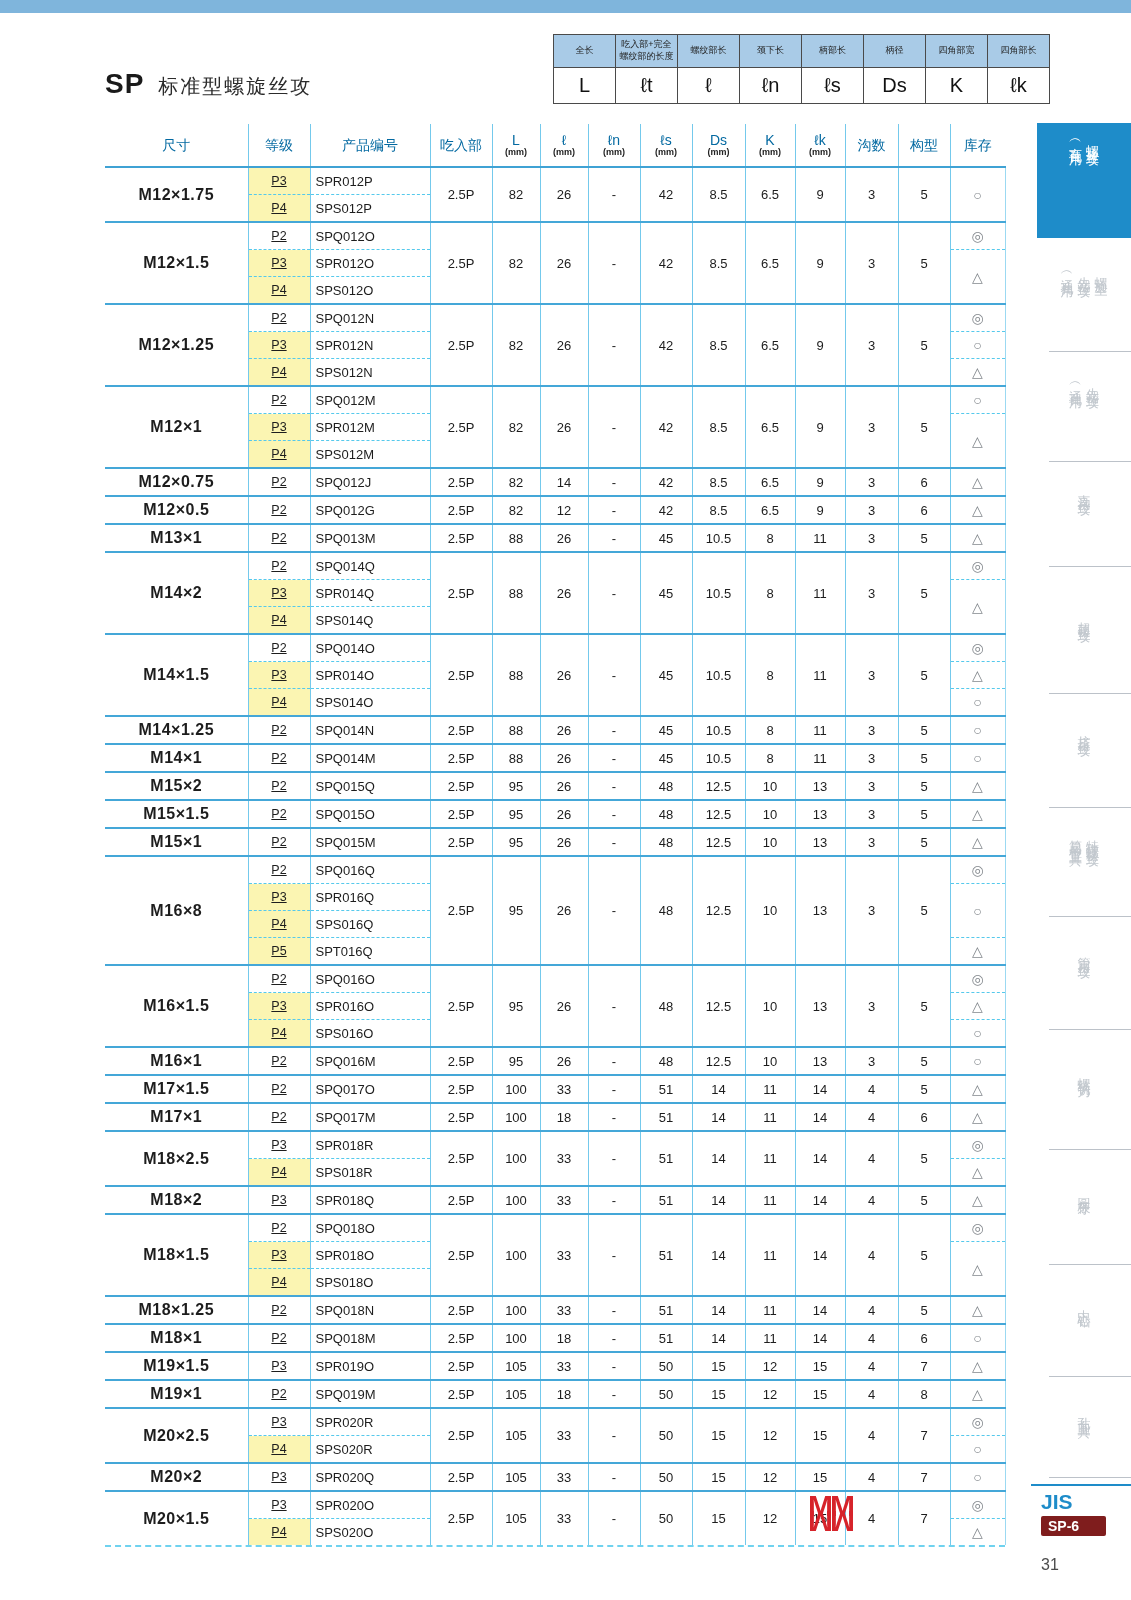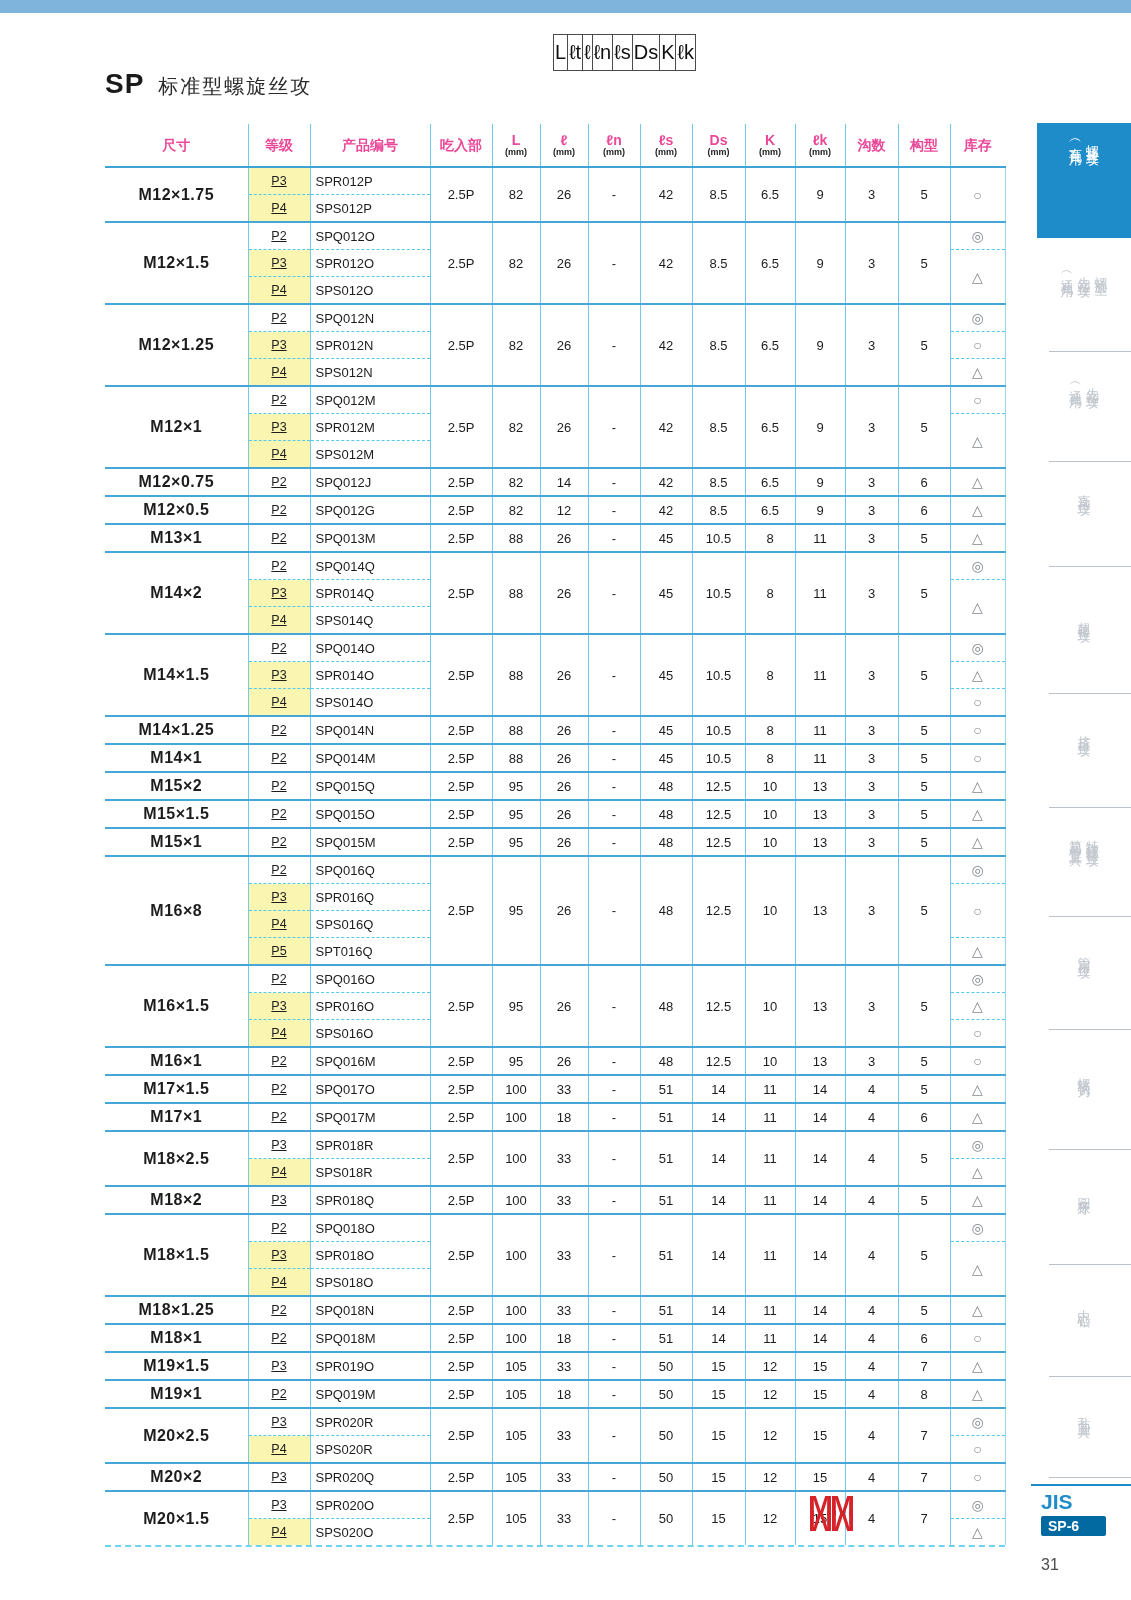--- a/index.html
+++ b/index.html
@@ -15,21 +15,21 @@
   
   .legend{position:absolute;left:553px;top:34px;border-collapse:collapse;}
   .legend td{border:1px solid #4a4a4a;text-align:center;vertical-align:middle;}
   .legend .lg-h{background:#a9cbe7;font-size:9px;color:#222;width:57px;height:30px;line-height:1.3;padding:1px 2px;}
   .legend .lg-v{font-size:20px;height:33px;color:#111;background:#fff;}
 
   
   .mainwrap{position:absolute;left:105px;top:124px;width:901px;}
   table.main{border-collapse:collapse;table-layout:fixed;width:900px;}
   .main th{height:42px;vertical-align:middle;border-bottom:2px solid #3fa2d4;padding:0;background:#fff;}
-  .main .lbl{font-size:14px;font-weight:bold;color:#ec4899;line-height:1.05;}
+  .main .lbl{font-size:14px;font-weight:normal;color:#0369a1;line-height:1.05;}
   .main .unit{font-size:9px;font-weight:bold;color:#222;}
   .main td{height:26px;text-align:center;font-size:13px;color:#1d1d1d;padding:0;vertical-align:middle;}
   .main .vb{border-left:1px solid #74c9ec;}
   .main .rb{border-right:1px solid #9bd9f2;}
   .main .gt{border-top:2px solid #44a7d8;}
   .main .dash{border-top:1px dashed #55c9ec;}
   .main td.size{font-weight:bold;font-size:16px;letter-spacing:0.5px;}
   .main td.code{text-align:left;padding-left:5px;}
   .main td.grade{font-size:12.5px;text-decoration:underline;}
   .main td.hl{background:#fbf5b2;}
@@ -61,35 +61,45 @@
   #footer-legend{position:absolute;top:1530px;right:364px;text-align:right;font-size:11px;
                  color:#3f3f3f;line-height:20px;white-space:nowrap;}
   #logo{position:absolute;left:798px;top:1494px;display:flex;align-items:center;}
   .ymark{color:#d6232a;font-weight:bold;font-size:30px;line-height:23px;letter-spacing:-3px;text-align:center;width:64px;}
   .ymark .r2{transform:scaleY(-1);display:block;margin-top:-7px;}
   .logo-text{margin-left:4px;}
   .tagline{font-size:15px;color:#111;letter-spacing:0.5px;}
   .brand{font-size:34px;font-weight:bold;color:#20368c;line-height:1.05;letter-spacing:0.5px;}
   #jis-block{position:absolute;top:1484px;right:0;width:100px;border-top:2px solid #1e8cc9;padding:4px 0 0 10px;box-sizing:border-box;}
   #jis-block .jis{color:#1e8cc9;font-weight:bold;font-size:21px;}
-  #jis-block .sp6{background:#0369a1;color:#fff;font-weight:bold;font-size:14px;width:58px;padding:2px 0 2px 7px;border-radius:2px;margin-top:2px;}
+  #jis-block .sp6{background:#7f1d1d;color:#fff;font-weight:bold;font-size:14px;width:58px;padding:2px 0 2px 7px;border-radius:2px;margin-top:2px;}
   #jis-block .pageno{color:#4c4c4c;font-size:16px;margin-top:20px;}
 </style>
 </head>
 <body>
 
 <div class="page">
   <div class="topband"></div>
 
   <div class="title">
     <span class="sp">SP</span><span class="tname">标准型螺旋丝攻</span>
   </div>
 
   <table class="legend">
     <tbody>
+      <tr id="legend-head">
+          <td class="lg-h">全长</td>
+          <td class="lg-h">吃入部+完全螺纹部的长度</td>
+          <td class="lg-h">螺纹部长</td>
+          <td class="lg-h">颈下长</td>
+          <td class="lg-h">柄部长</td>
+          <td class="lg-h">柄径</td>
+          <td class="lg-h">四角部宽</td>
+          <td class="lg-h">四角部长</td>
+        </tr>
       <tr id="legend-syms">
           <td class="lg-v">L</td>
           <td class="lg-v">ℓt</td>
           <td class="lg-v">ℓ</td>
           <td class="lg-v">ℓn</td>
           <td class="lg-v">ℓs</td>
           <td class="lg-v">Ds</td>
           <td class="lg-v">K</td>
           <td class="lg-v">ℓk</td>
         </tr>

